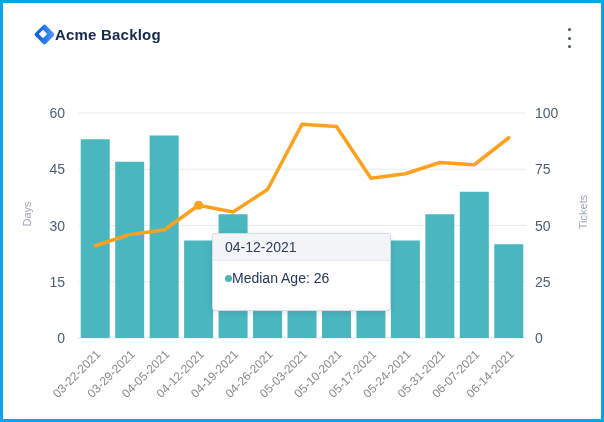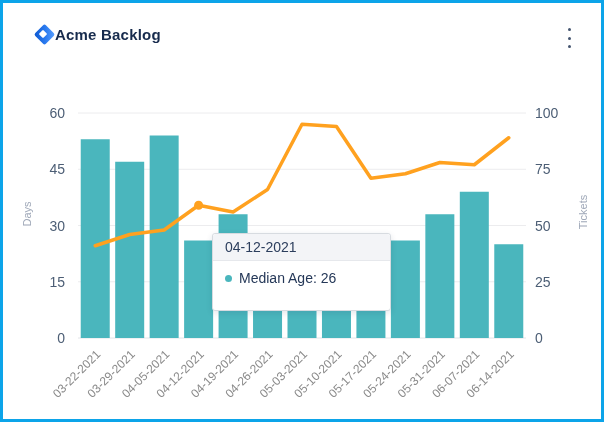--- a/index.html
+++ b/index.html
@@ -36,21 +36,21 @@
     box-sizing:border-box;background:#ffffff;border:1px solid #d7dbe0;
     border-radius:3px;box-shadow:0 2px 6px rgba(23,43,77,.12);
     z-index:5;
   }
   .tooltip .tt-header{
     background:#f3f4f7;border-bottom:1px solid #e6e8ec;
     padding:4px 12px;font-size:14px;color:#2c3e5d;line-height:18px;
     border-radius:3px 3px 0 0;
   }
   .tooltip .tt-body{padding:6px 12px 4px 12px;}
-  .tooltip .tt-row{display:flex;align-items:center;gap:7px;font-size:14px;color:#253858;line-height:22px;}
+  .tooltip .tt-row{display:flex;align-items:center;font-size:14px;color:#253858;line-height:22px;}
   .tooltip .dot{width:7px;height:7px;border-radius:50%;flex:0 0 auto;}
 </style>
 </head>
 <body>
 
 <div class="page">
 
   <div class="header">
     <div class="logo">
       <div class="outer"></div>

